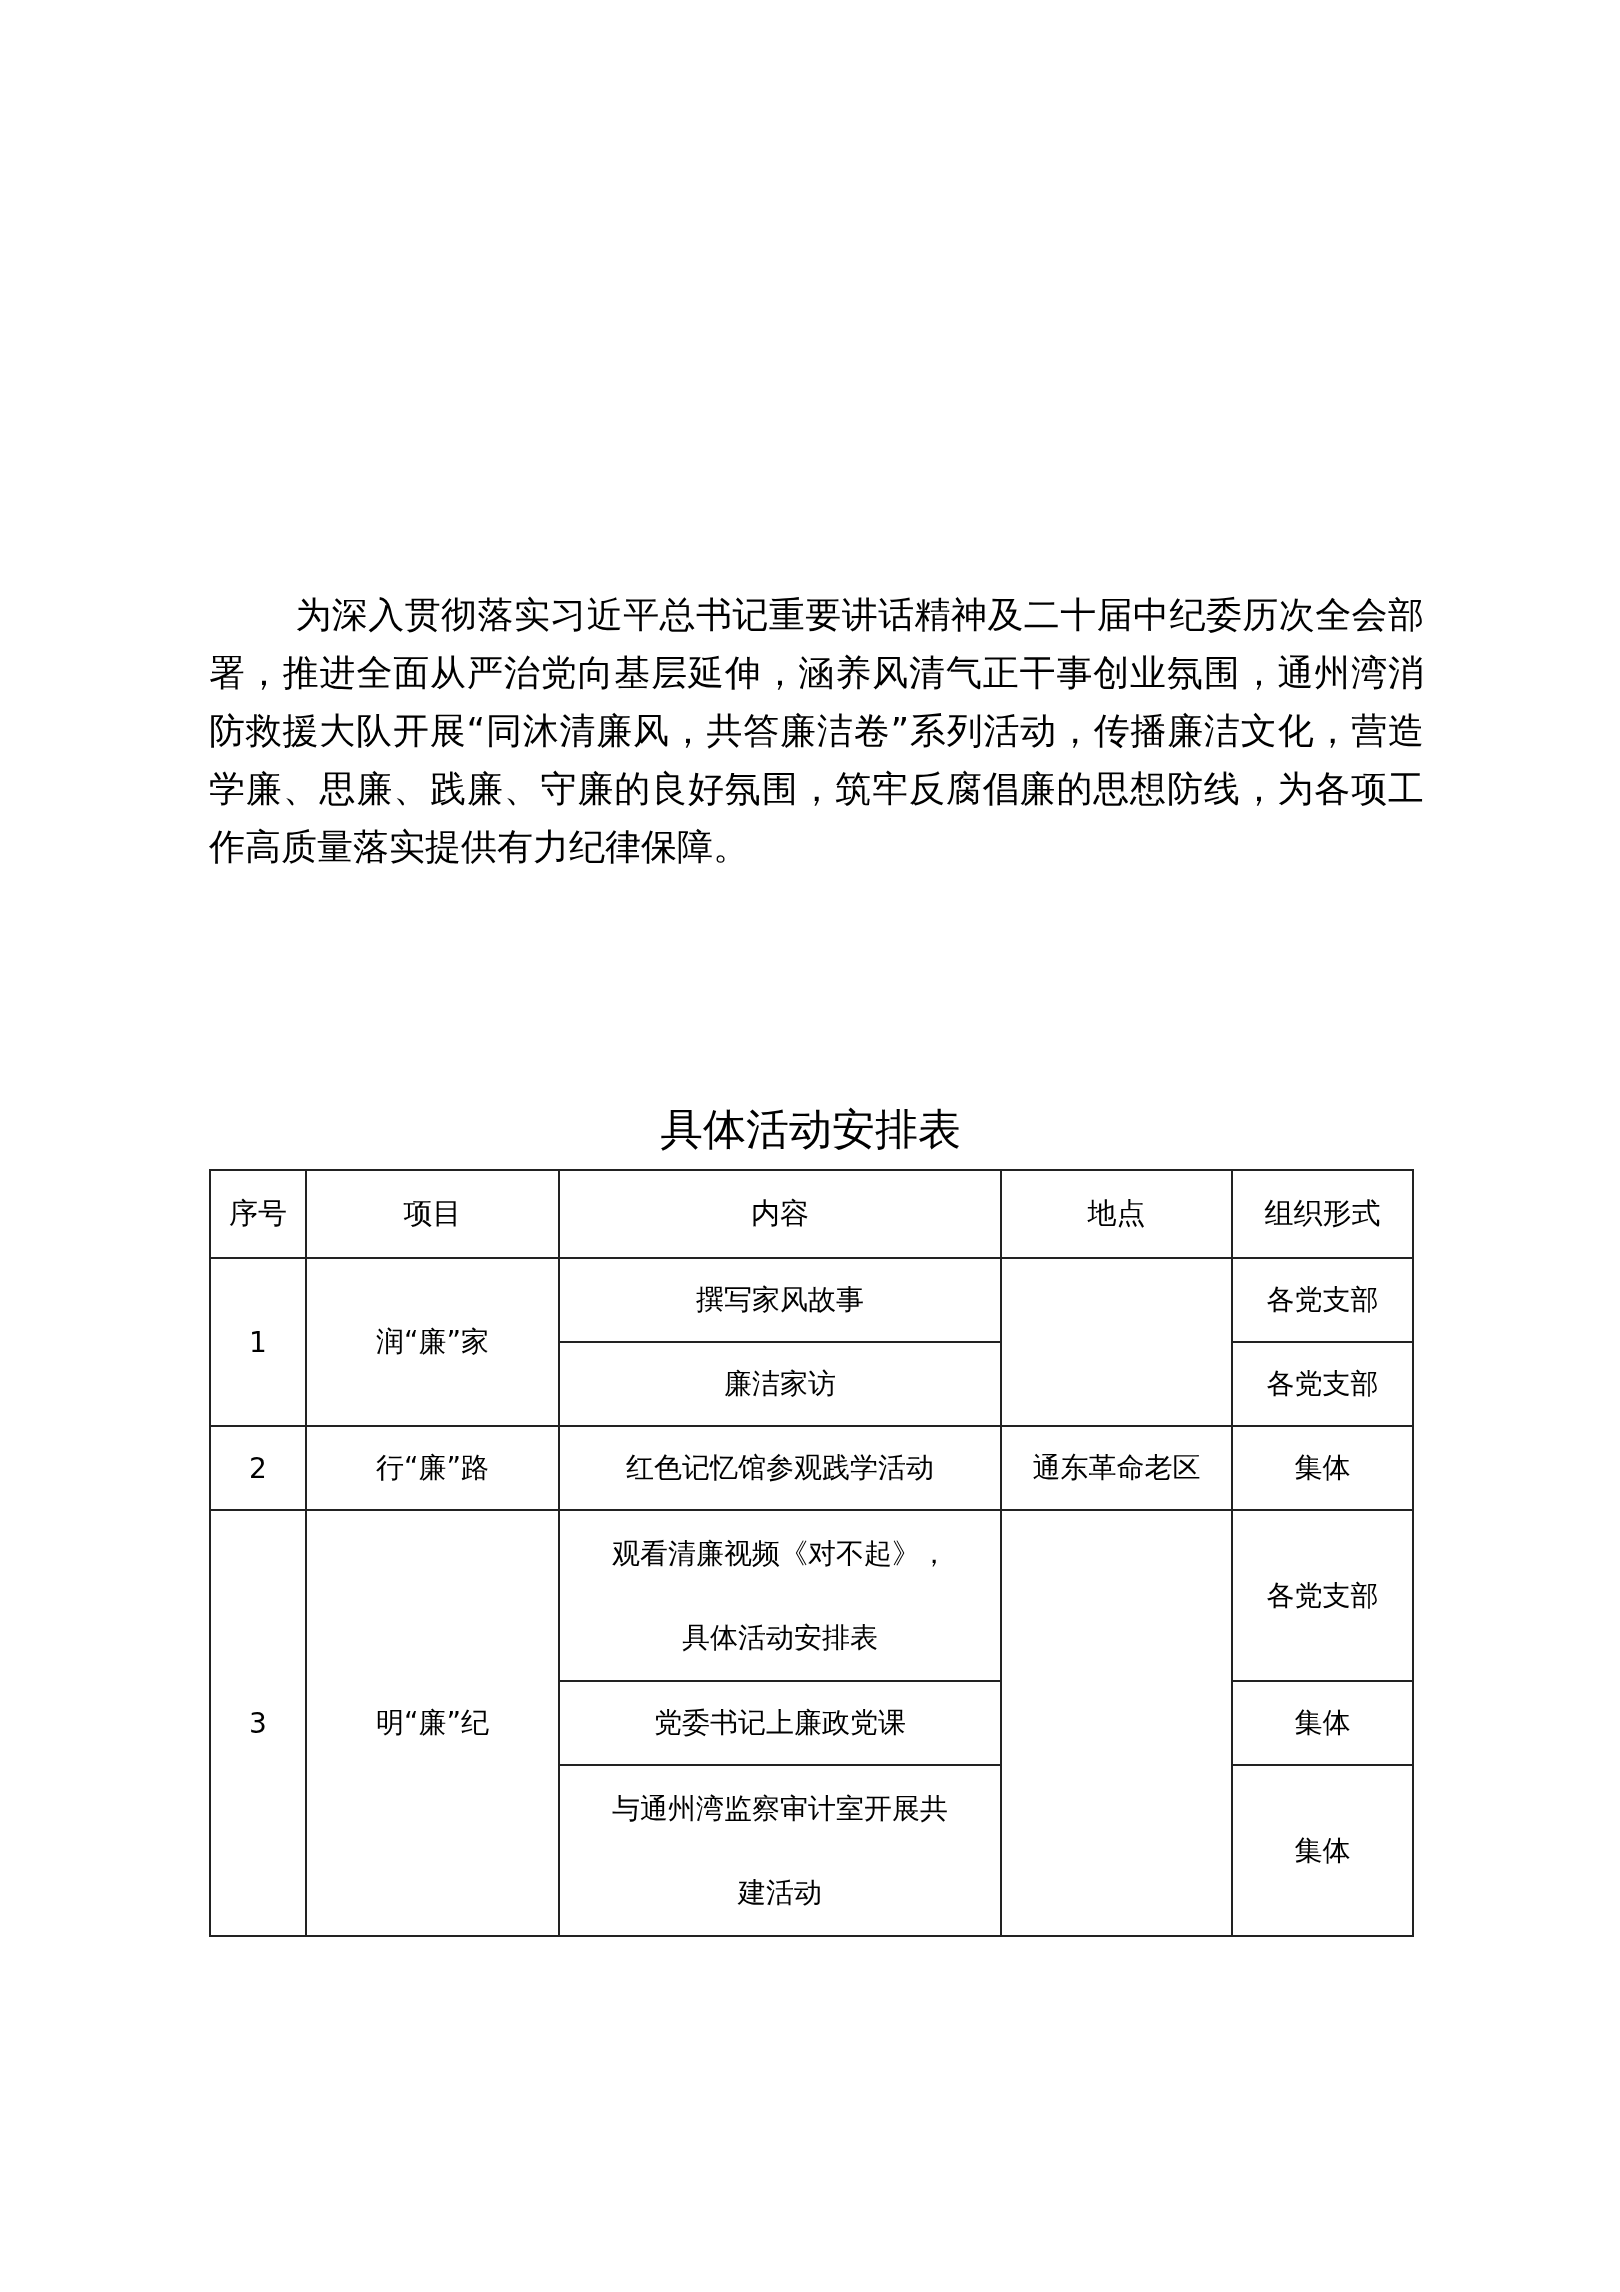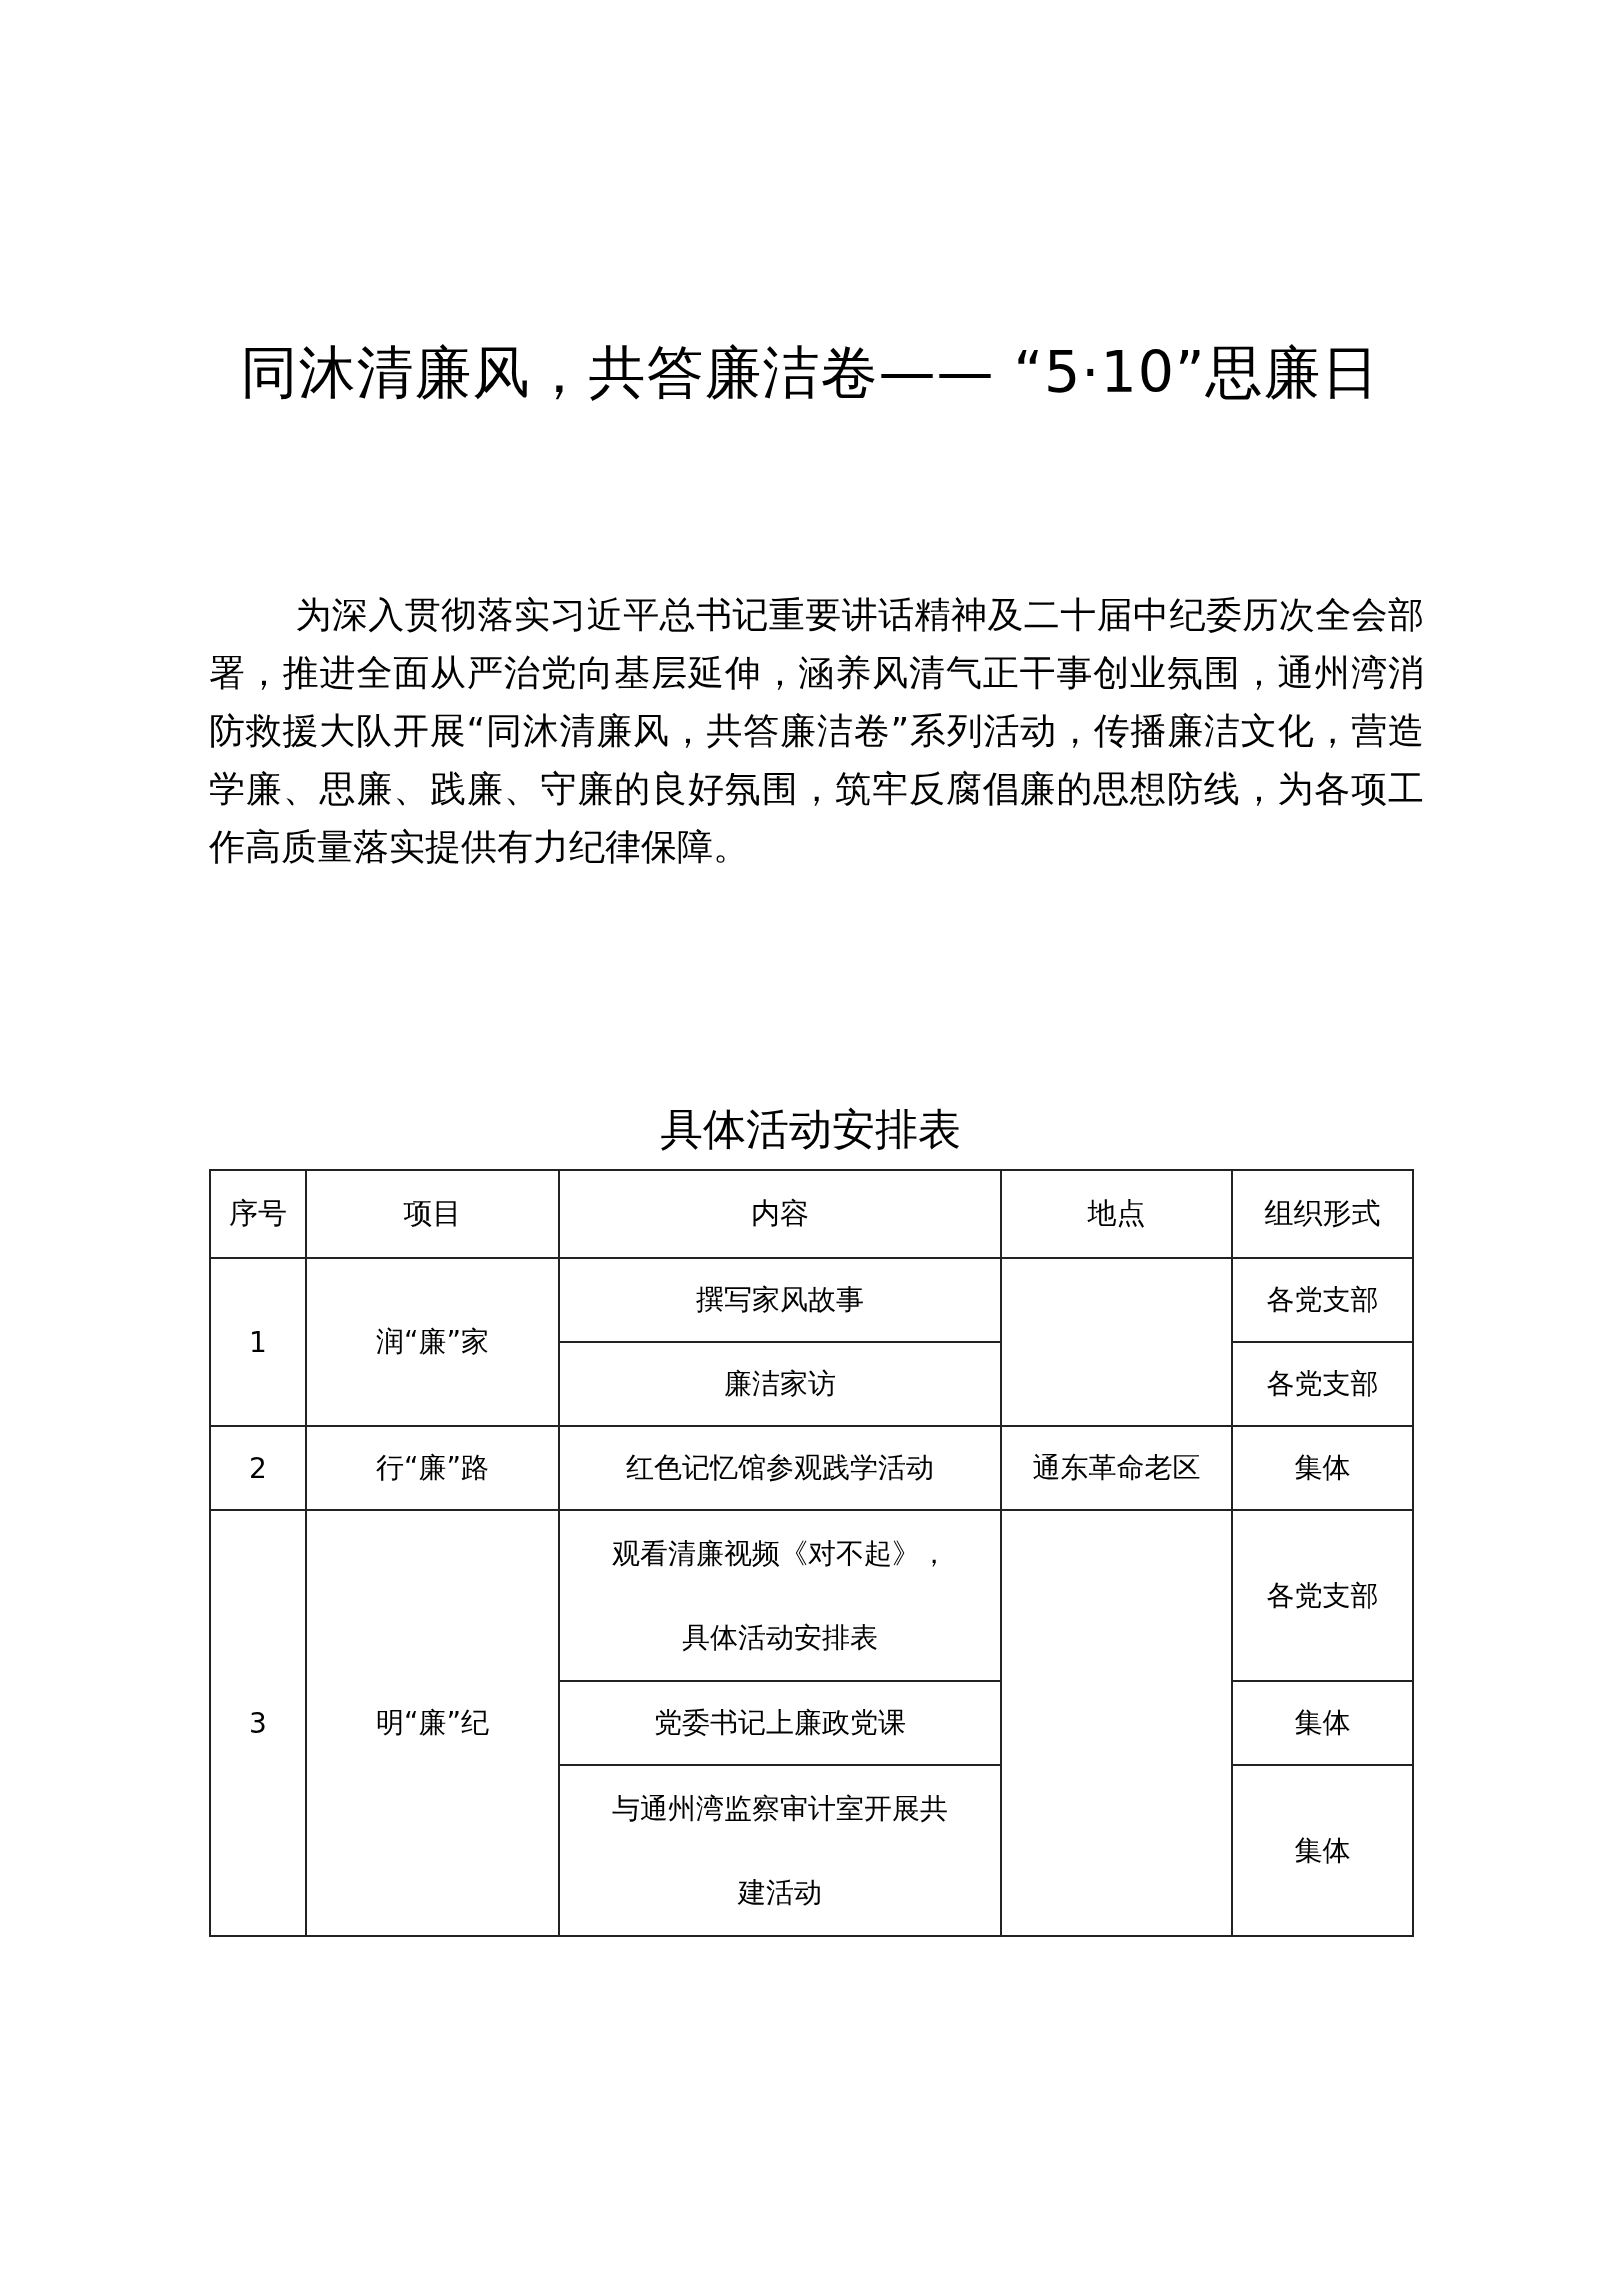--- a/index.html
+++ b/index.html
@@ -19,21 +19,20 @@
   table.sched th { font-size: 29px; height: 86px; }
   table.sched td { font-size: 28px; }
   .r1 { height: 84px; }
   .rtall { height: 171px; }
   .line2 { display: block; line-height: 84px; }
 </style>
 </head>
 <body>
 
 <div class="title">
-  <div>同沐清廉风，共答廉洁卷—— “5·10”思廉日</div>
 </div>
 
 <div class="para"><span class="indent"></span><span>为深入贯彻落实习近平总书记重要讲话精神及二十届中纪委历次全会部署，推进全面从严治党向基层延伸，涵养风清气正干事创业氛围，通州湾消防救援大队开展“同沐清廉风，共答廉洁卷”系列活动，传播廉洁文化，营造学廉、思廉、践廉、守廉的良好氛围，筑牢反腐倡廉的思想防线，为各项工作高质量落实提供有力纪律保障。</span></div>
 
 <div class="table-caption">具体活动安排表</div>
 
 <table class="sched">
   <colgroup>
     <col style="width:96px">
     <col style="width:253px">

